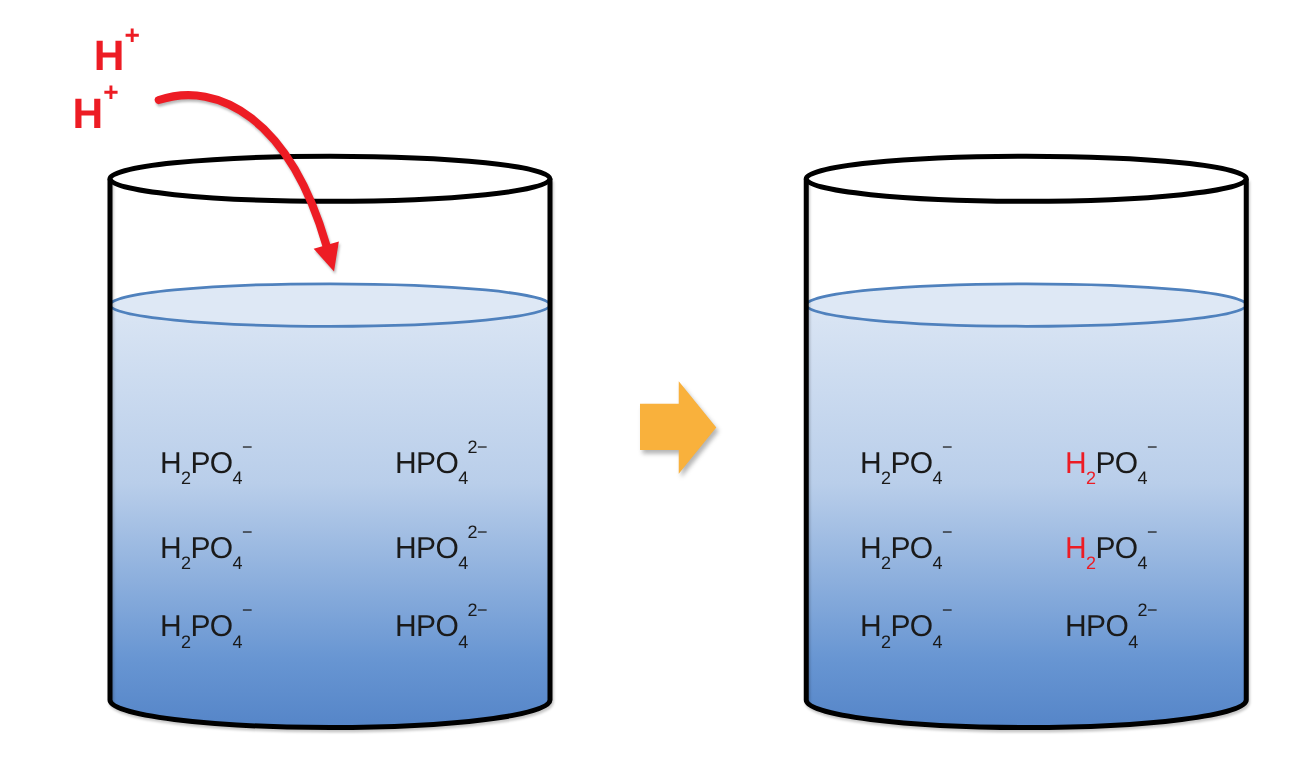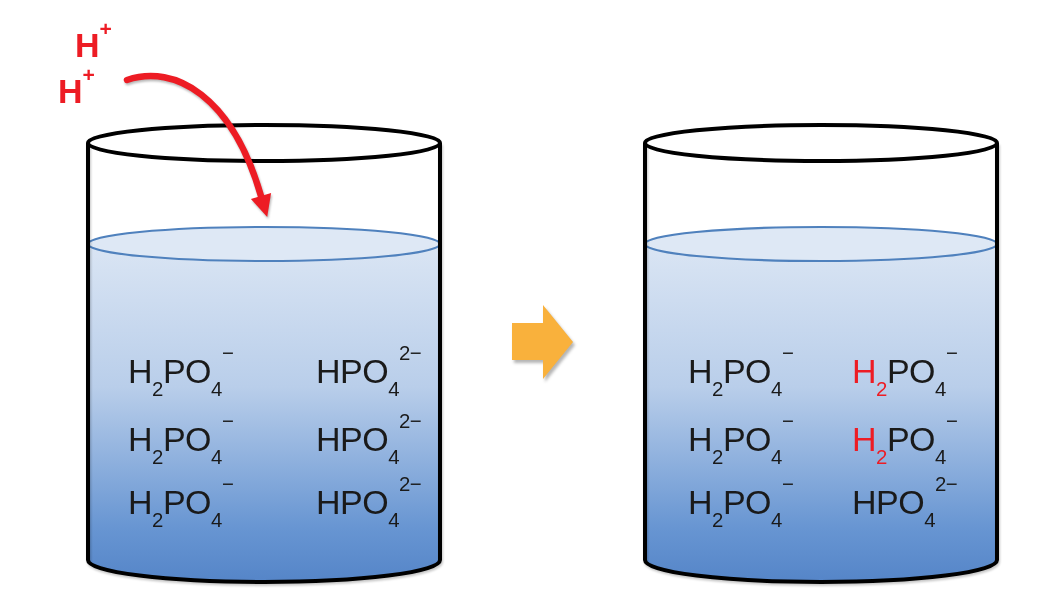--- a/index.html
+++ b/index.html
@@ -4,21 +4,21 @@
 <style>
   html,body { margin:0; padding:0; background:#fff; }
   #canvas {
     position:relative; width:1045px; height:606px; background:#ffffff;
     overflow:hidden; font-family:"Liberation Sans", sans-serif;
   }
   #art { position:absolute; left:0; top:0; }
 
   .formula {
     position:absolute; transform:translateY(-50%);
-    font-size:34px; color:#1a1a1a; white-space:nowrap; letter-spacing:-0.5px;
+    font-size:24px; color:#1a1a1a; white-space:nowrap; letter-spacing:-0.5px;
     line-height:1;
   }
   .formula sub { font-size:0.60em; position:relative; top:0.24em; line-height:0; }
   .formula sup { font-size:0.60em; position:relative; top:-0.52em; line-height:0; }
 
   .proton {
     position:absolute; font-size:34px; font-weight:bold;
     color:var(--red,#ED1C24); line-height:1; letter-spacing:0;
   }
   .proton sup { font-size:0.62em; position:relative; top:-0.45em; }

